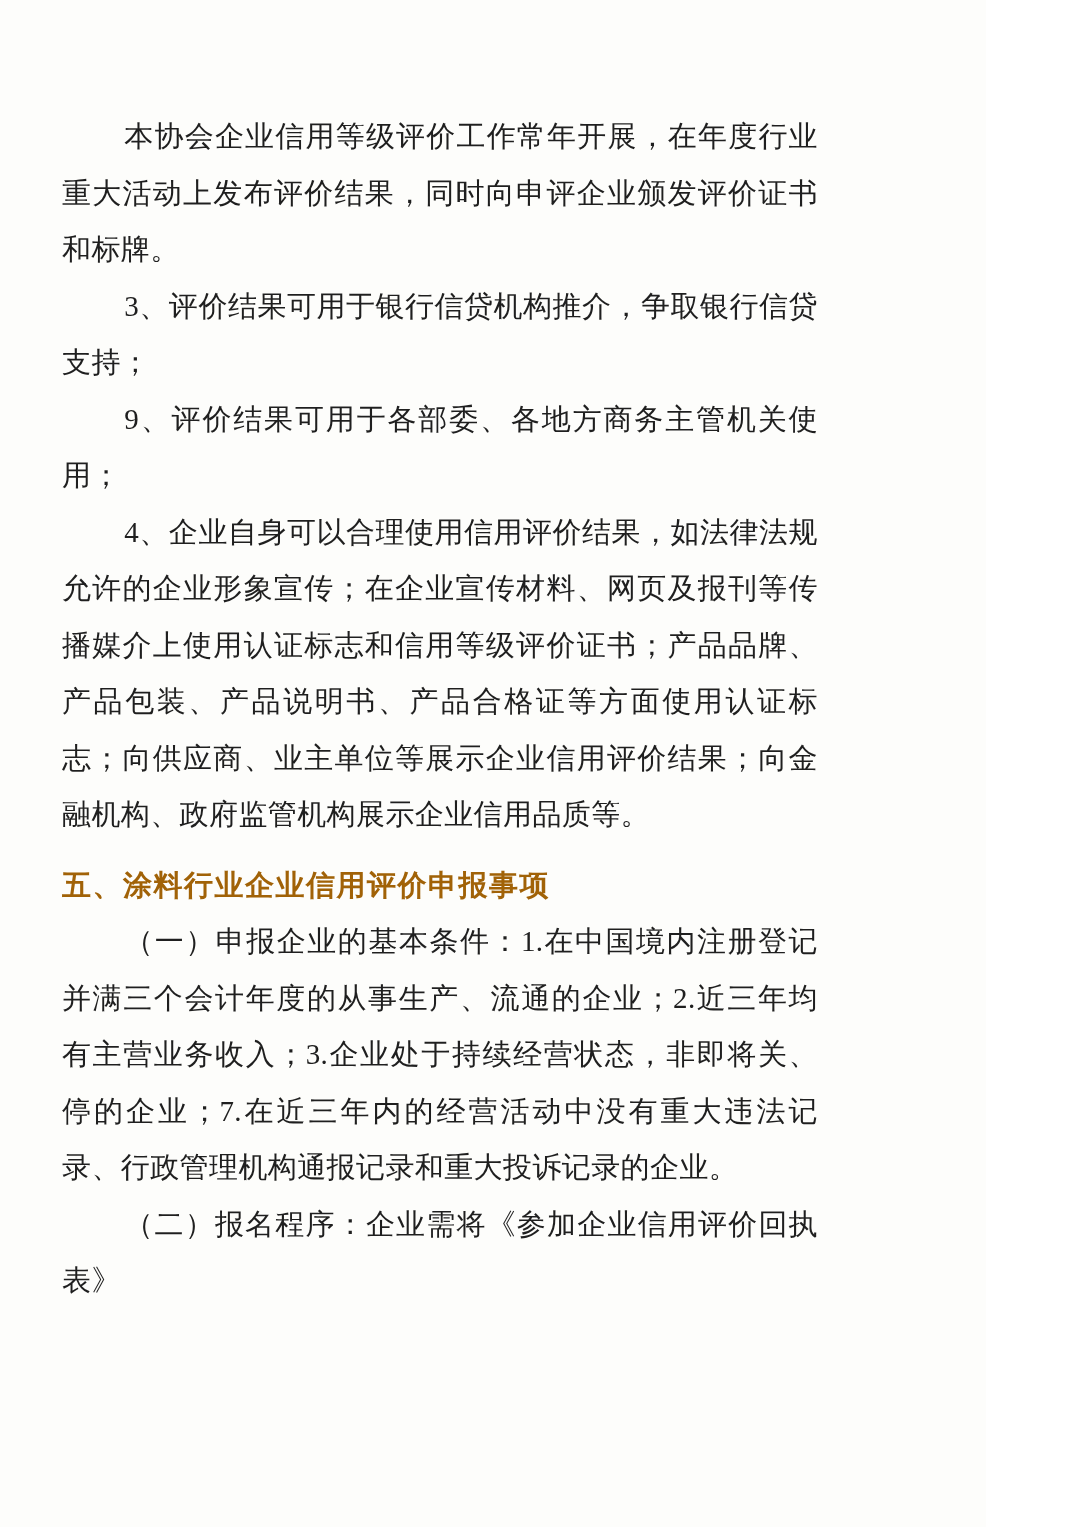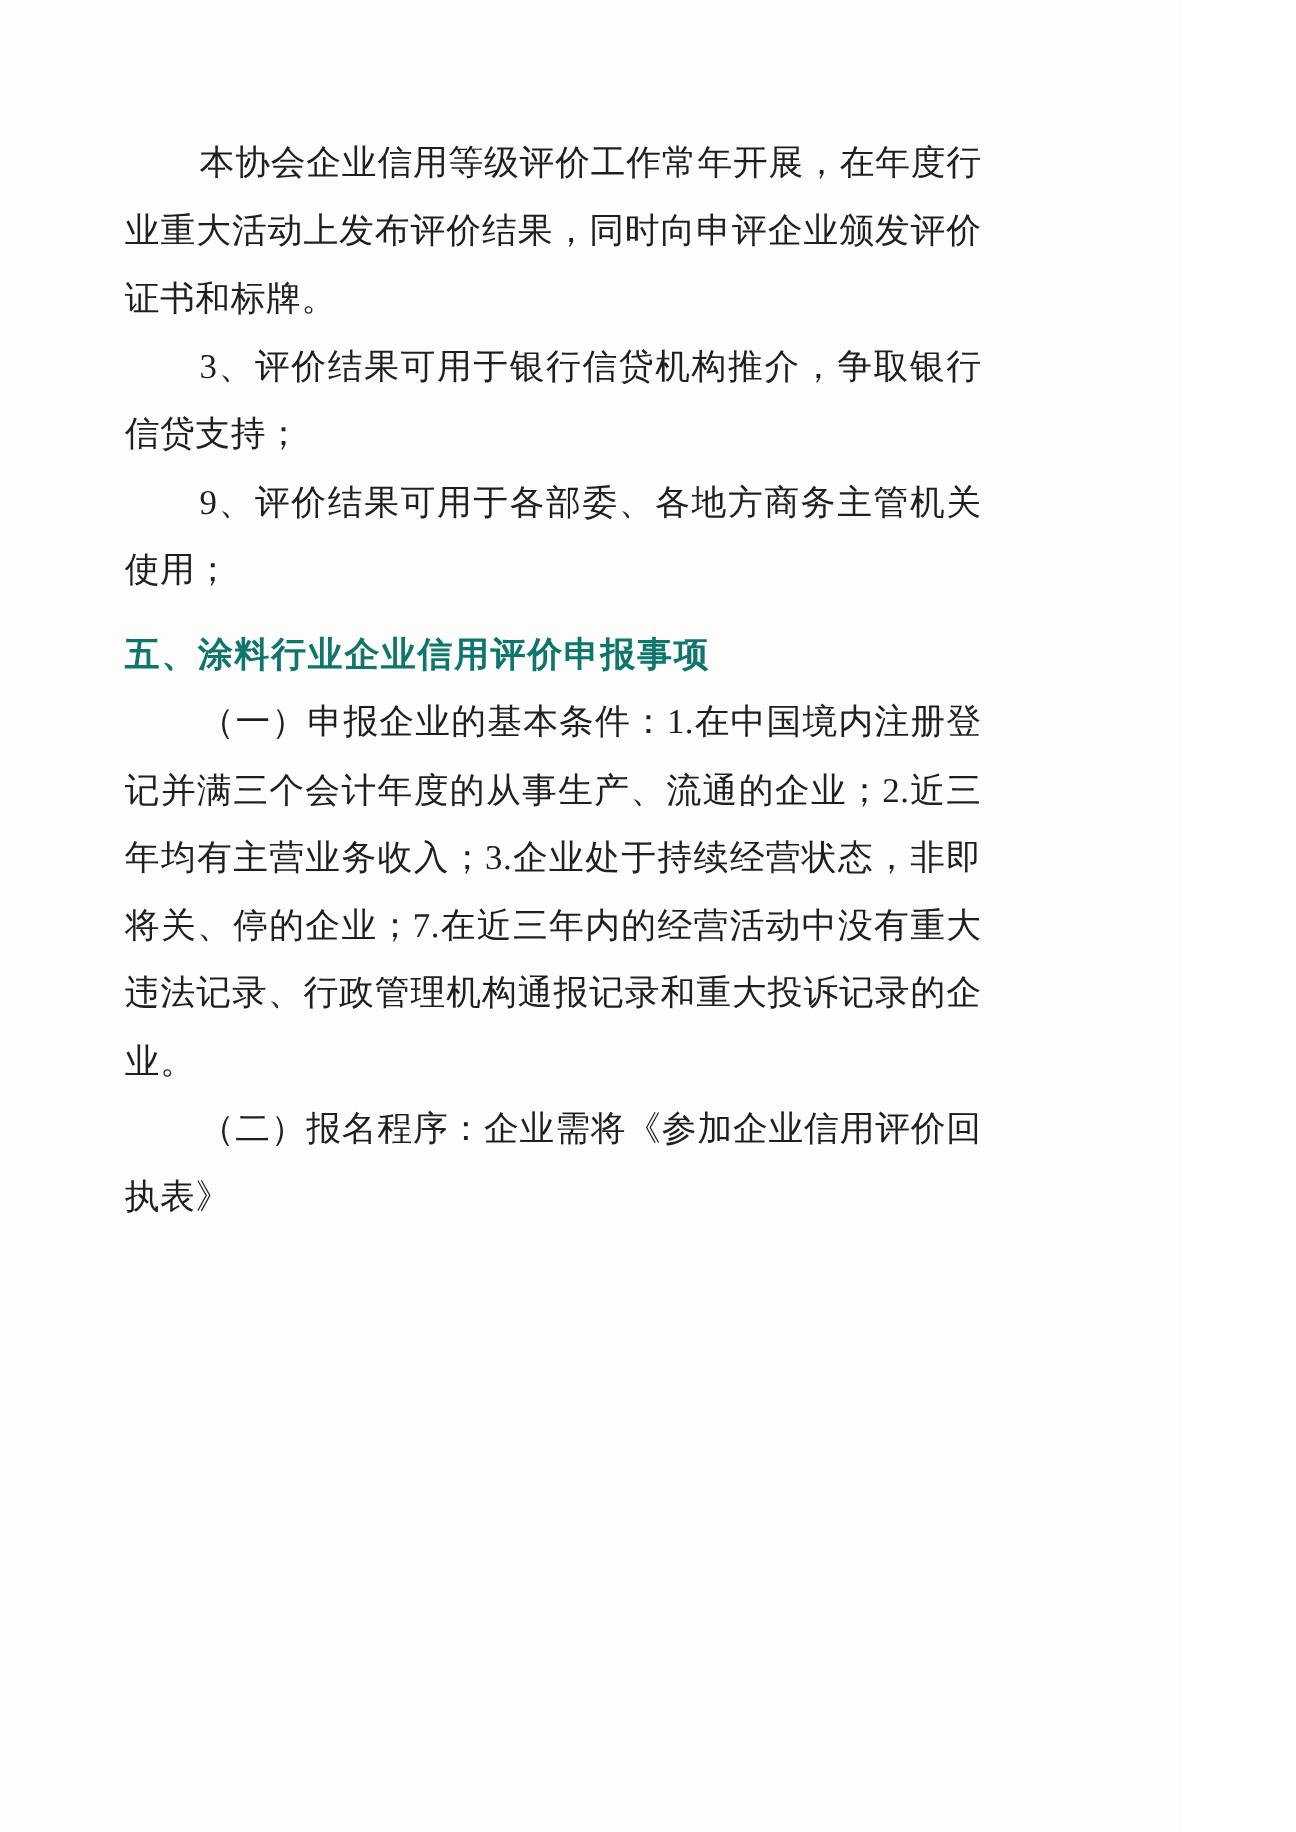--- a/index.html
+++ b/index.html
@@ -9,21 +9,21 @@
   body {
     width: 1080px;
     height: 1527px;
     background: #ffffff;
     overflow: hidden;
   }
   .page {
     box-sizing: border-box;
     width: 986px;
     height: 1527px;
-    padding: 108px 168px 0 104px;
+    padding: 108px 168px 0 62px;
     font-family: "Liberation Serif", "DejaVu Serif", serif;
     font-size: 29px;
     line-height: 56.5px;
     letter-spacing: 0.4px;
   }
   .doc-body p {
     margin: 0;
     text-align: justify;
     text-justify: inter-ideograph;
   }
@@ -39,17 +39,18 @@
   }
 </style>
 </head>
 <body>
 
 <div class="page" style="background: rgb(253, 253, 251); color: rgb(31, 31, 31);">
   <div class="doc-body">
       <p class="body">本协会企业信用等级评价工作常年开展，在年度行业重大活动上发布评价结果，同时向申评企业颁发评价证书和标牌。</p>
       <p class="body">3、评价结果可用于银行信贷机构推介，争取银行信贷支持；</p>
       <p class="body">9、评价结果可用于各部委、各地方商务主管机关使用；</p>
-      <p class="heading" style="color: #0f766e;">五、涂料行业企业信用评价申报事项</p>
+      <p class="body">4、企业自身可以合理使用信用评价结果，如法律法规允许的企业形象宣传；在企业宣传材料、网页及报刊等传播媒介上使用认证标志和信用等级评价证书；产品品牌、产品包装、产品说明书、产品合格证等方面使用认证标志；向供应商、业主单位等展示企业信用评价结果；向金融机构、政府监管机构展示企业信用品质等。</p>
+      <p class="heading" style="color: #a16207;">五、涂料行业企业信用评价申报事项</p>
       <p class="body">（一）申报企业的基本条件：1.在中国境内注册登记并满三个会计年度的从事生产、流通的企业；2.近三年均有主营业务收入；3.企业处于持续经营状态，非即将关、停的企业；7.在近三年内的经营活动中没有重大违法记录、行政管理机构通报记录和重大投诉记录的企业。</p>
       <p class="body">（二）报名程序：企业需将《参加企业信用评价回执表》</p>
     </div>
 </div>
 
 </body></html>

